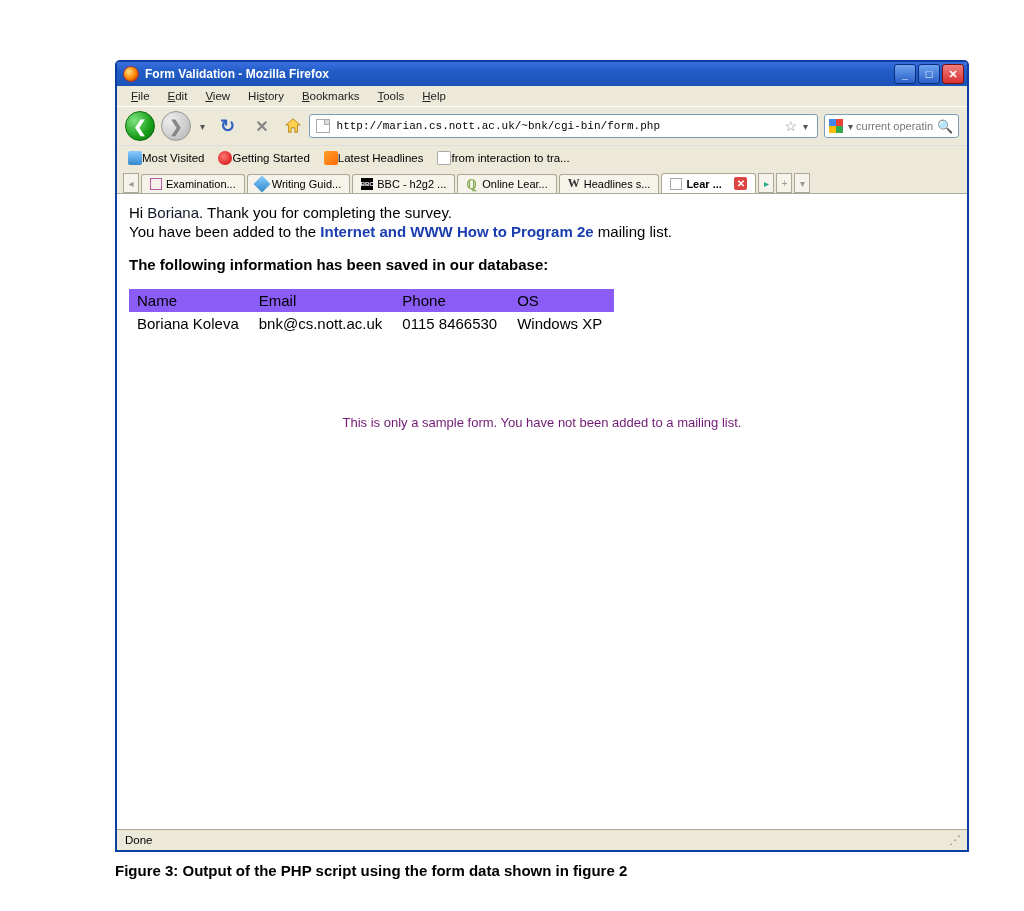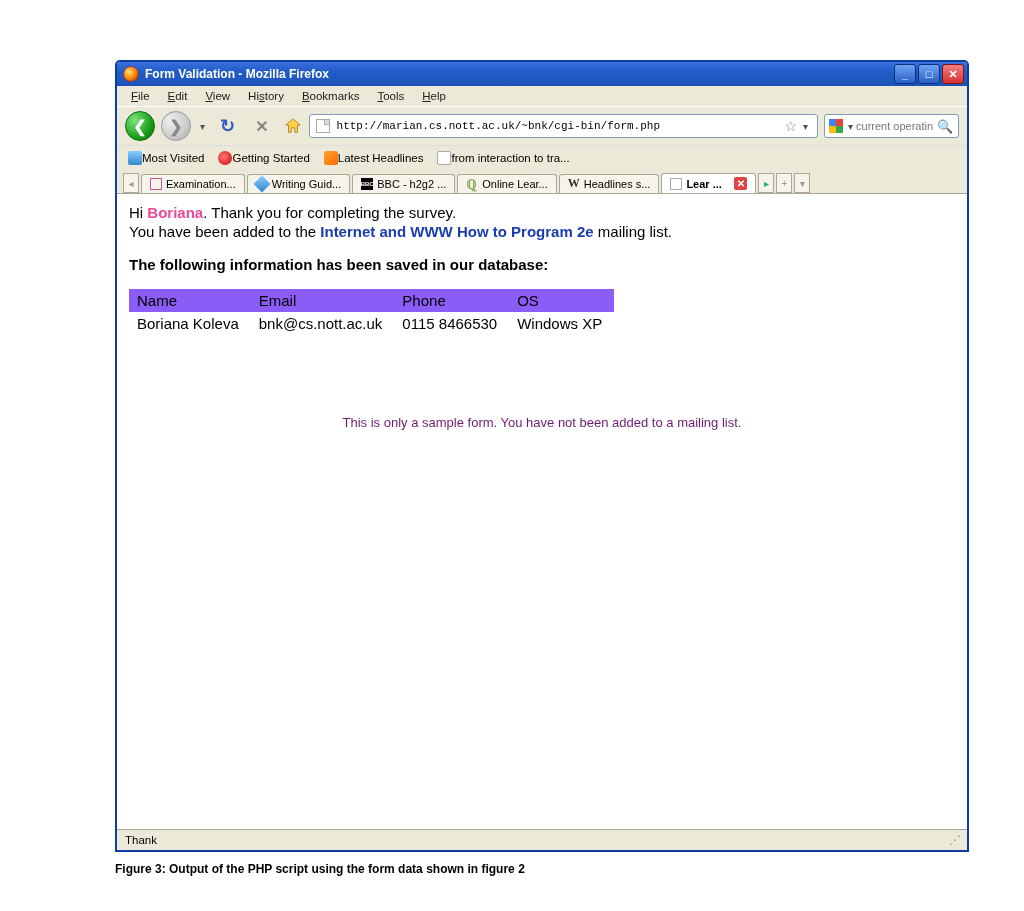--- a/index.html
+++ b/index.html
@@ -170,40 +170,40 @@
   
   .content {
     background:#fff;
     padding: 10px 12px;
     height: 635px;
     font-family: Arial, sans-serif;
     font-size: 15px;
     border-top: none;
   }
   .greeting { margin-bottom:2px;}
-  .greeting .name{ color:#ec4899; font-weight:bold;text-align:right;}
+  .greeting .name{ color:#0f172a; font-weight:normal;text-align:right;}
   .book{ color:#1a3db0; font-weight:bold;}
   .heading{ font-weight:bold; margin: 16px 0 16px 0; font-size:15px;}
   .tbl { display:table; border-spacing:0; }
   .trow{display:table-row;}
   .tcell{display:table-cell; padding: 3px 12px 3px 8px; font-size:15px;}
   .thead .tcell{ background:#8b5cf6; font-weight:normal;}
   .disclaimer{ text-align:center; font-size:13px; color:#701a75; margin-top:80px;}
   
   .statusbar{
     background:#ece9d8;
     border-top:1px solid #aca899;
     padding:3px 8px;
     font-size:11.5px;
     display:flex;
     align-items:center;
   }
   .statusbar .grip{margin-left:auto;color:#888;font-size:12px;letter-spacing:-2px;}
   
-  .caption { margin-top: 10px; font-weight:bold; font-size:12px; font-family: Arial, sans-serif;}
+  .caption { margin-top: 10px; font-weight:bold; font-size:15px; font-family: Arial, sans-serif;}
 </style>
 </head>
 <body>
 
 <div class="page">
   <div class="window">
 
     <div class="titlebar">
       <div class="app-icon"></div>
       <div class="title-text">Form Validation - Mozilla Firefox</div>
@@ -325,19 +325,19 @@
           <div class="tcell">Boriana Koleva</div>
           <div class="tcell">bnk@cs.nott.ac.uk</div>
           <div class="tcell">0115 8466530</div>
           <div class="tcell">Windows XP</div>
         </div>
       </div>
       <div class="disclaimer">This is only a sample form. You have not been added to a mailing list.</div>
     </div>
 
     <div class="statusbar">
-      <span>Thank</span>
+      <span>Done</span>
       <span class="grip">⋰</span>
     </div>
   </div>
 
   <div class="caption">Figure 3: Output of the PHP script using the form data shown in figure 2</div>
 </div>
 
 </body></html>

